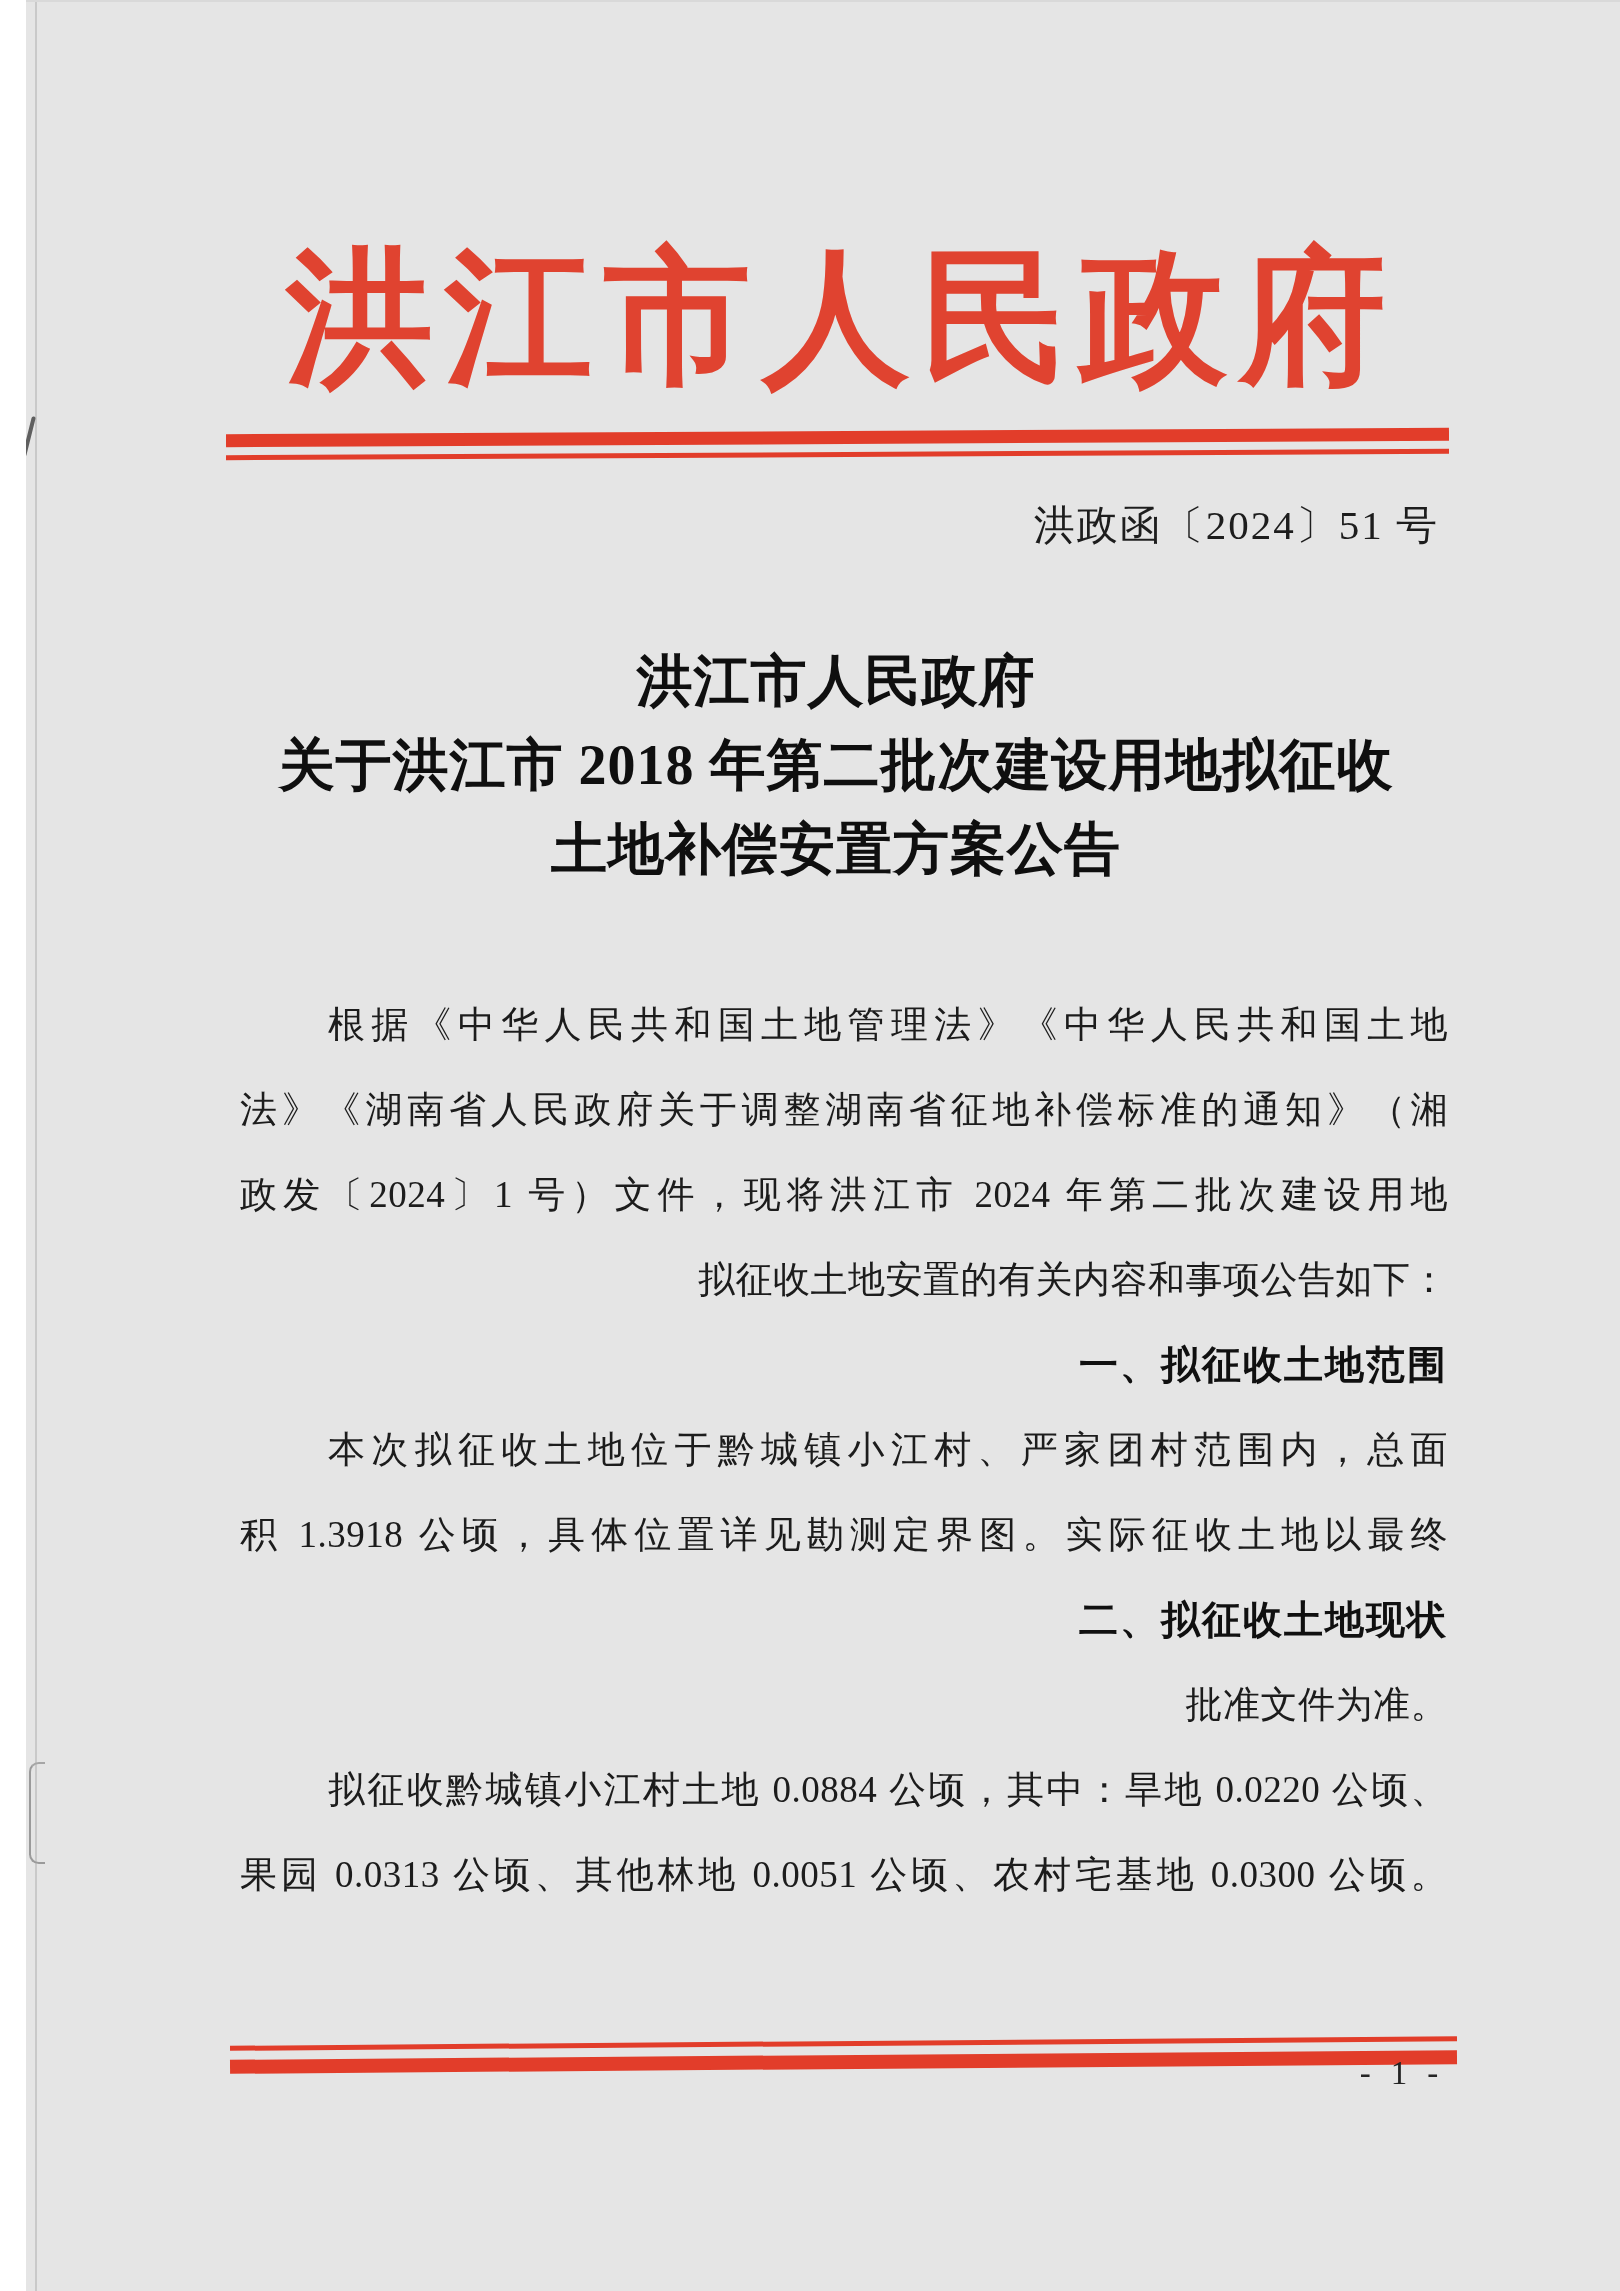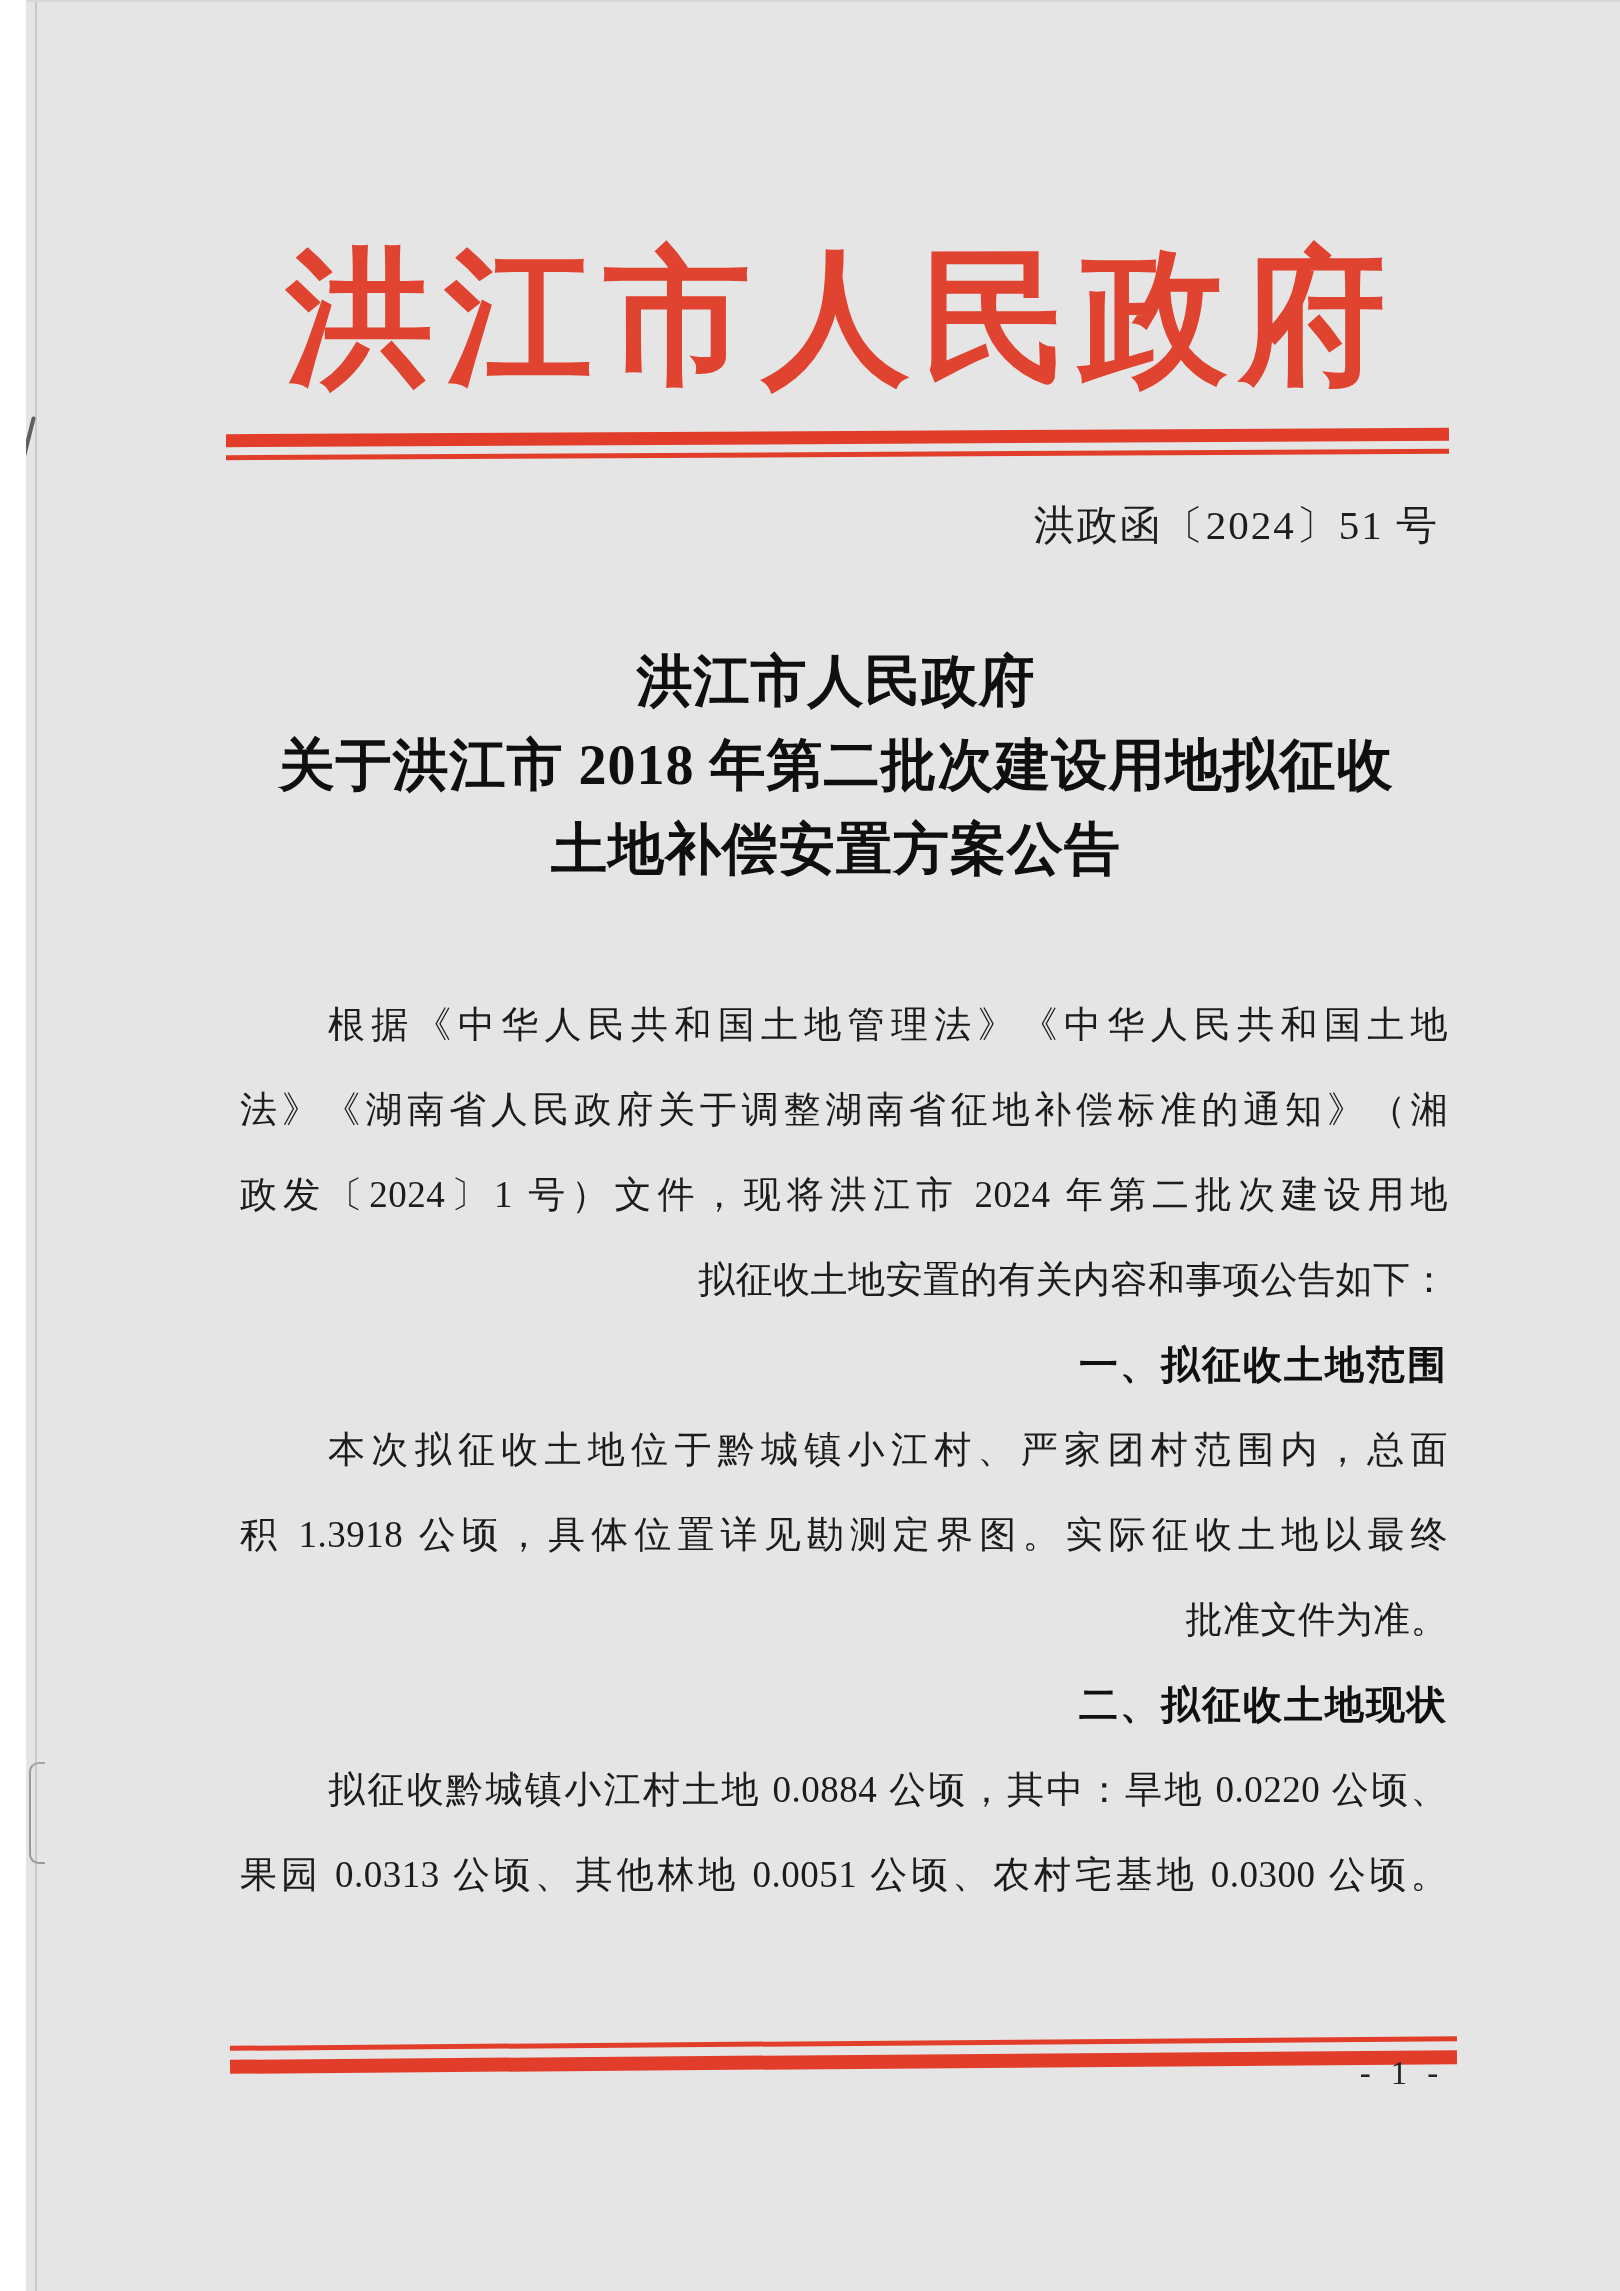--- a/index.html
+++ b/index.html
@@ -117,22 +117,22 @@
   </div>
 
   <div class="body-block">
     <div class="ln just indent">根据《中华人民共和国土地管理法》《中华人民共和国土地</div>
     <div class="ln just">法》《湖南省人民政府关于调整湖南省征地补偿标准的通知》（湘</div>
     <div class="ln just">政发〔2024〕1 号）文件，现将洪江市 2024 年第二批次建设用地</div>
     <div class="ln">拟征收土地安置的有关内容和事项公告如下：</div>
     <div class="ln heading indent">一、拟征收土地范围</div>
     <div class="ln just indent">本次拟征收土地位于黔城镇小江村、严家团村范围内，总面</div>
     <div class="ln just">积 1.3918 公顷，具体位置详见勘测定界图。实际征收土地以最终</div>
+    <div class="ln heading indent">二、拟征收土地现状</div>
     <div class="ln">批准文件为准。</div>
-    <div class="ln heading indent">二、拟征收土地现状</div>
     <div class="ln just indent">拟征收黔城镇小江村土地 0.0884 公顷，其中：旱地 0.0220 公顷、</div>
     <div class="ln just">果园 0.0313 公顷、其他林地 0.0051 公顷、农村宅基地 0.0300 公顷。</div>
   </div>
 
   <div class="rule rule-bottom-thin"></div>
   <div class="rule rule-bottom-thick"></div>
   <div class="page-number">- 1 -</div>
 
 </div>
 

